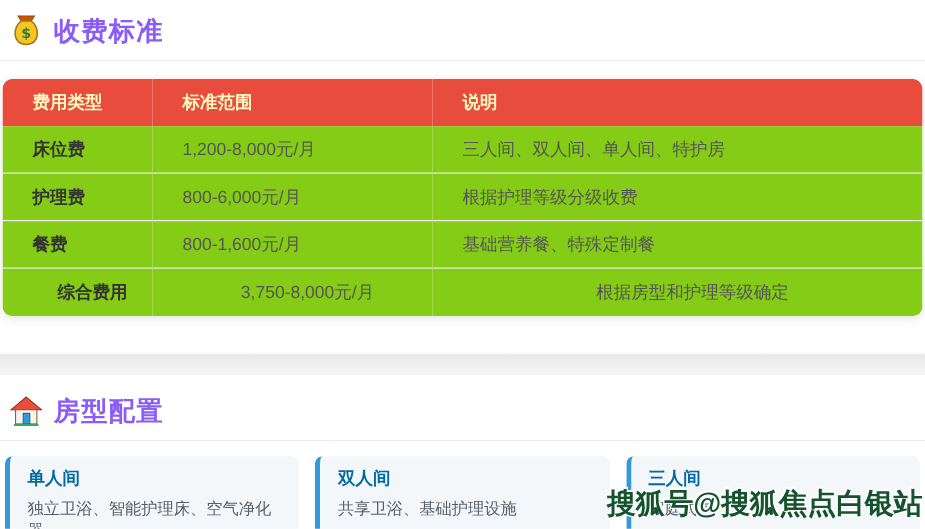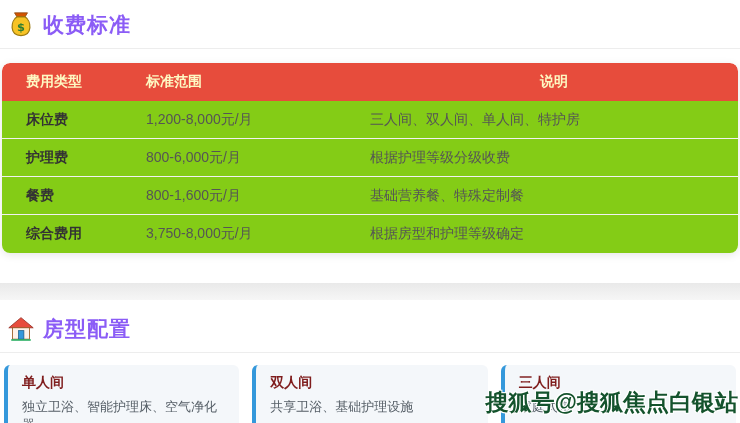--- a/index.html
+++ b/index.html
@@ -36,28 +36,28 @@
   }
   .fee-table col.c1 { width: 120px; }
   .fee-table col.c2 { width: 224px; }
   .fee-table thead th {
     background: #e74c3c;
     color: #fef9c3; font-weight: bold;
     text-align: left;
     height: 38px; padding: 0 0 0 24px;
   }
   .fee-table thead th:first-child { border-top-left-radius: 8px; }
-  .fee-table thead th:last-child  { border-top-right-radius: 8px; text-align: center; }
+  .fee-table thead th:last-child  { border-top-right-radius: 8px; }
   .fee-table tbody td {
     background: #84cc16;
     height: 38px; padding: 0 0 0 24px;
     border-bottom: 1px solid #f1f1f1;
     color: #555555;
   }
-  .fee-table tbody tr:last-child td { border-bottom: none; }
+  .fee-table tbody tr:last-child td { border-bottom: none; text-align: center; }
   .fee-table tbody td.fee-type { color: #333333; font-weight: bold; }
 
   
   .separator {
     margin-top: 30px;
     height: 17px; width: 740px;
     background: linear-gradient(to bottom, #e9e9e9, #f6f6f6);
   }
 
   
@@ -68,21 +68,21 @@
   }
   .room-card {
     flex: 1;
     background: #f4f7fa;
     border-left: 4px solid #3498db;
     border-radius: 6px;
     padding: 9px 14px 10px 14px;
     min-height: 58px;
   }
   .room-card .card-title {
-    font-size: 14px; font-weight: bold; color: #7f1d1d;
+    font-size: 14px; font-weight: bold; color: #0369a1;
     margin-bottom: 6px;
   }
   .room-card .card-desc { font-size: 13px; color: #555e66; }
 
   
   .watermark {
     position: absolute;
     right: 2px; bottom: 5px;
     font-size: 23px; font-weight: bold;
     color: #14532d; letter-spacing: 0px;

